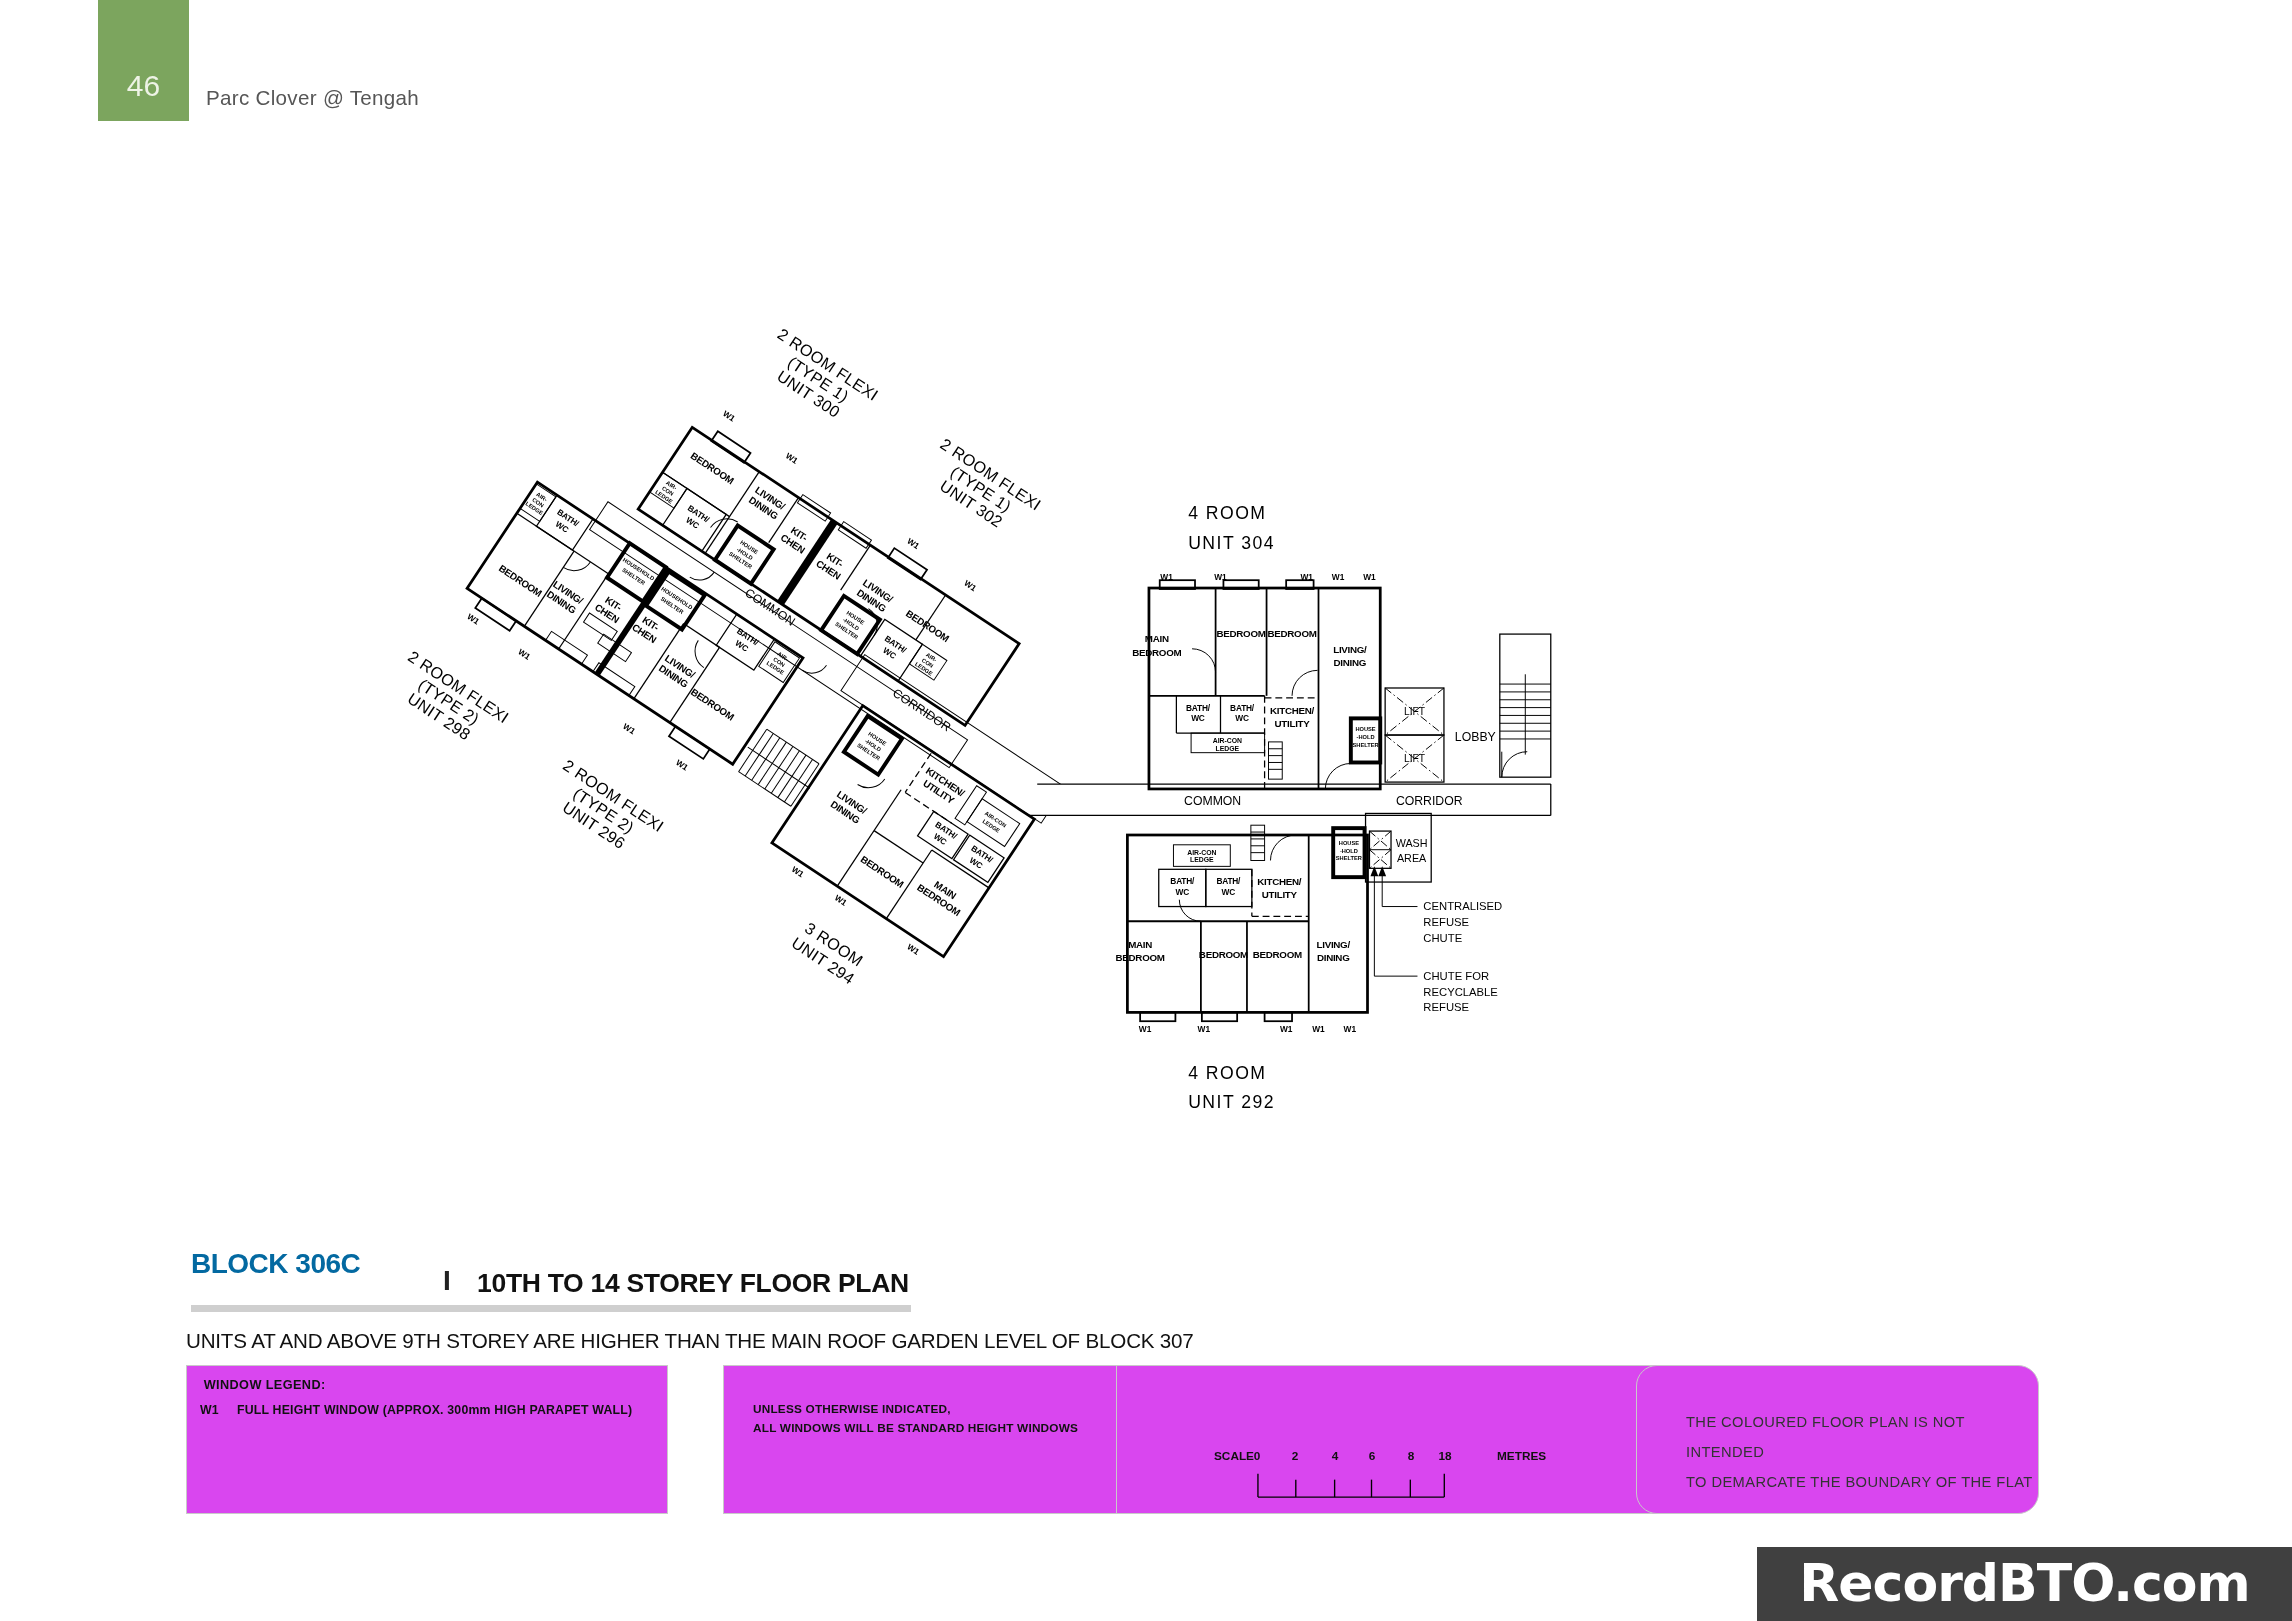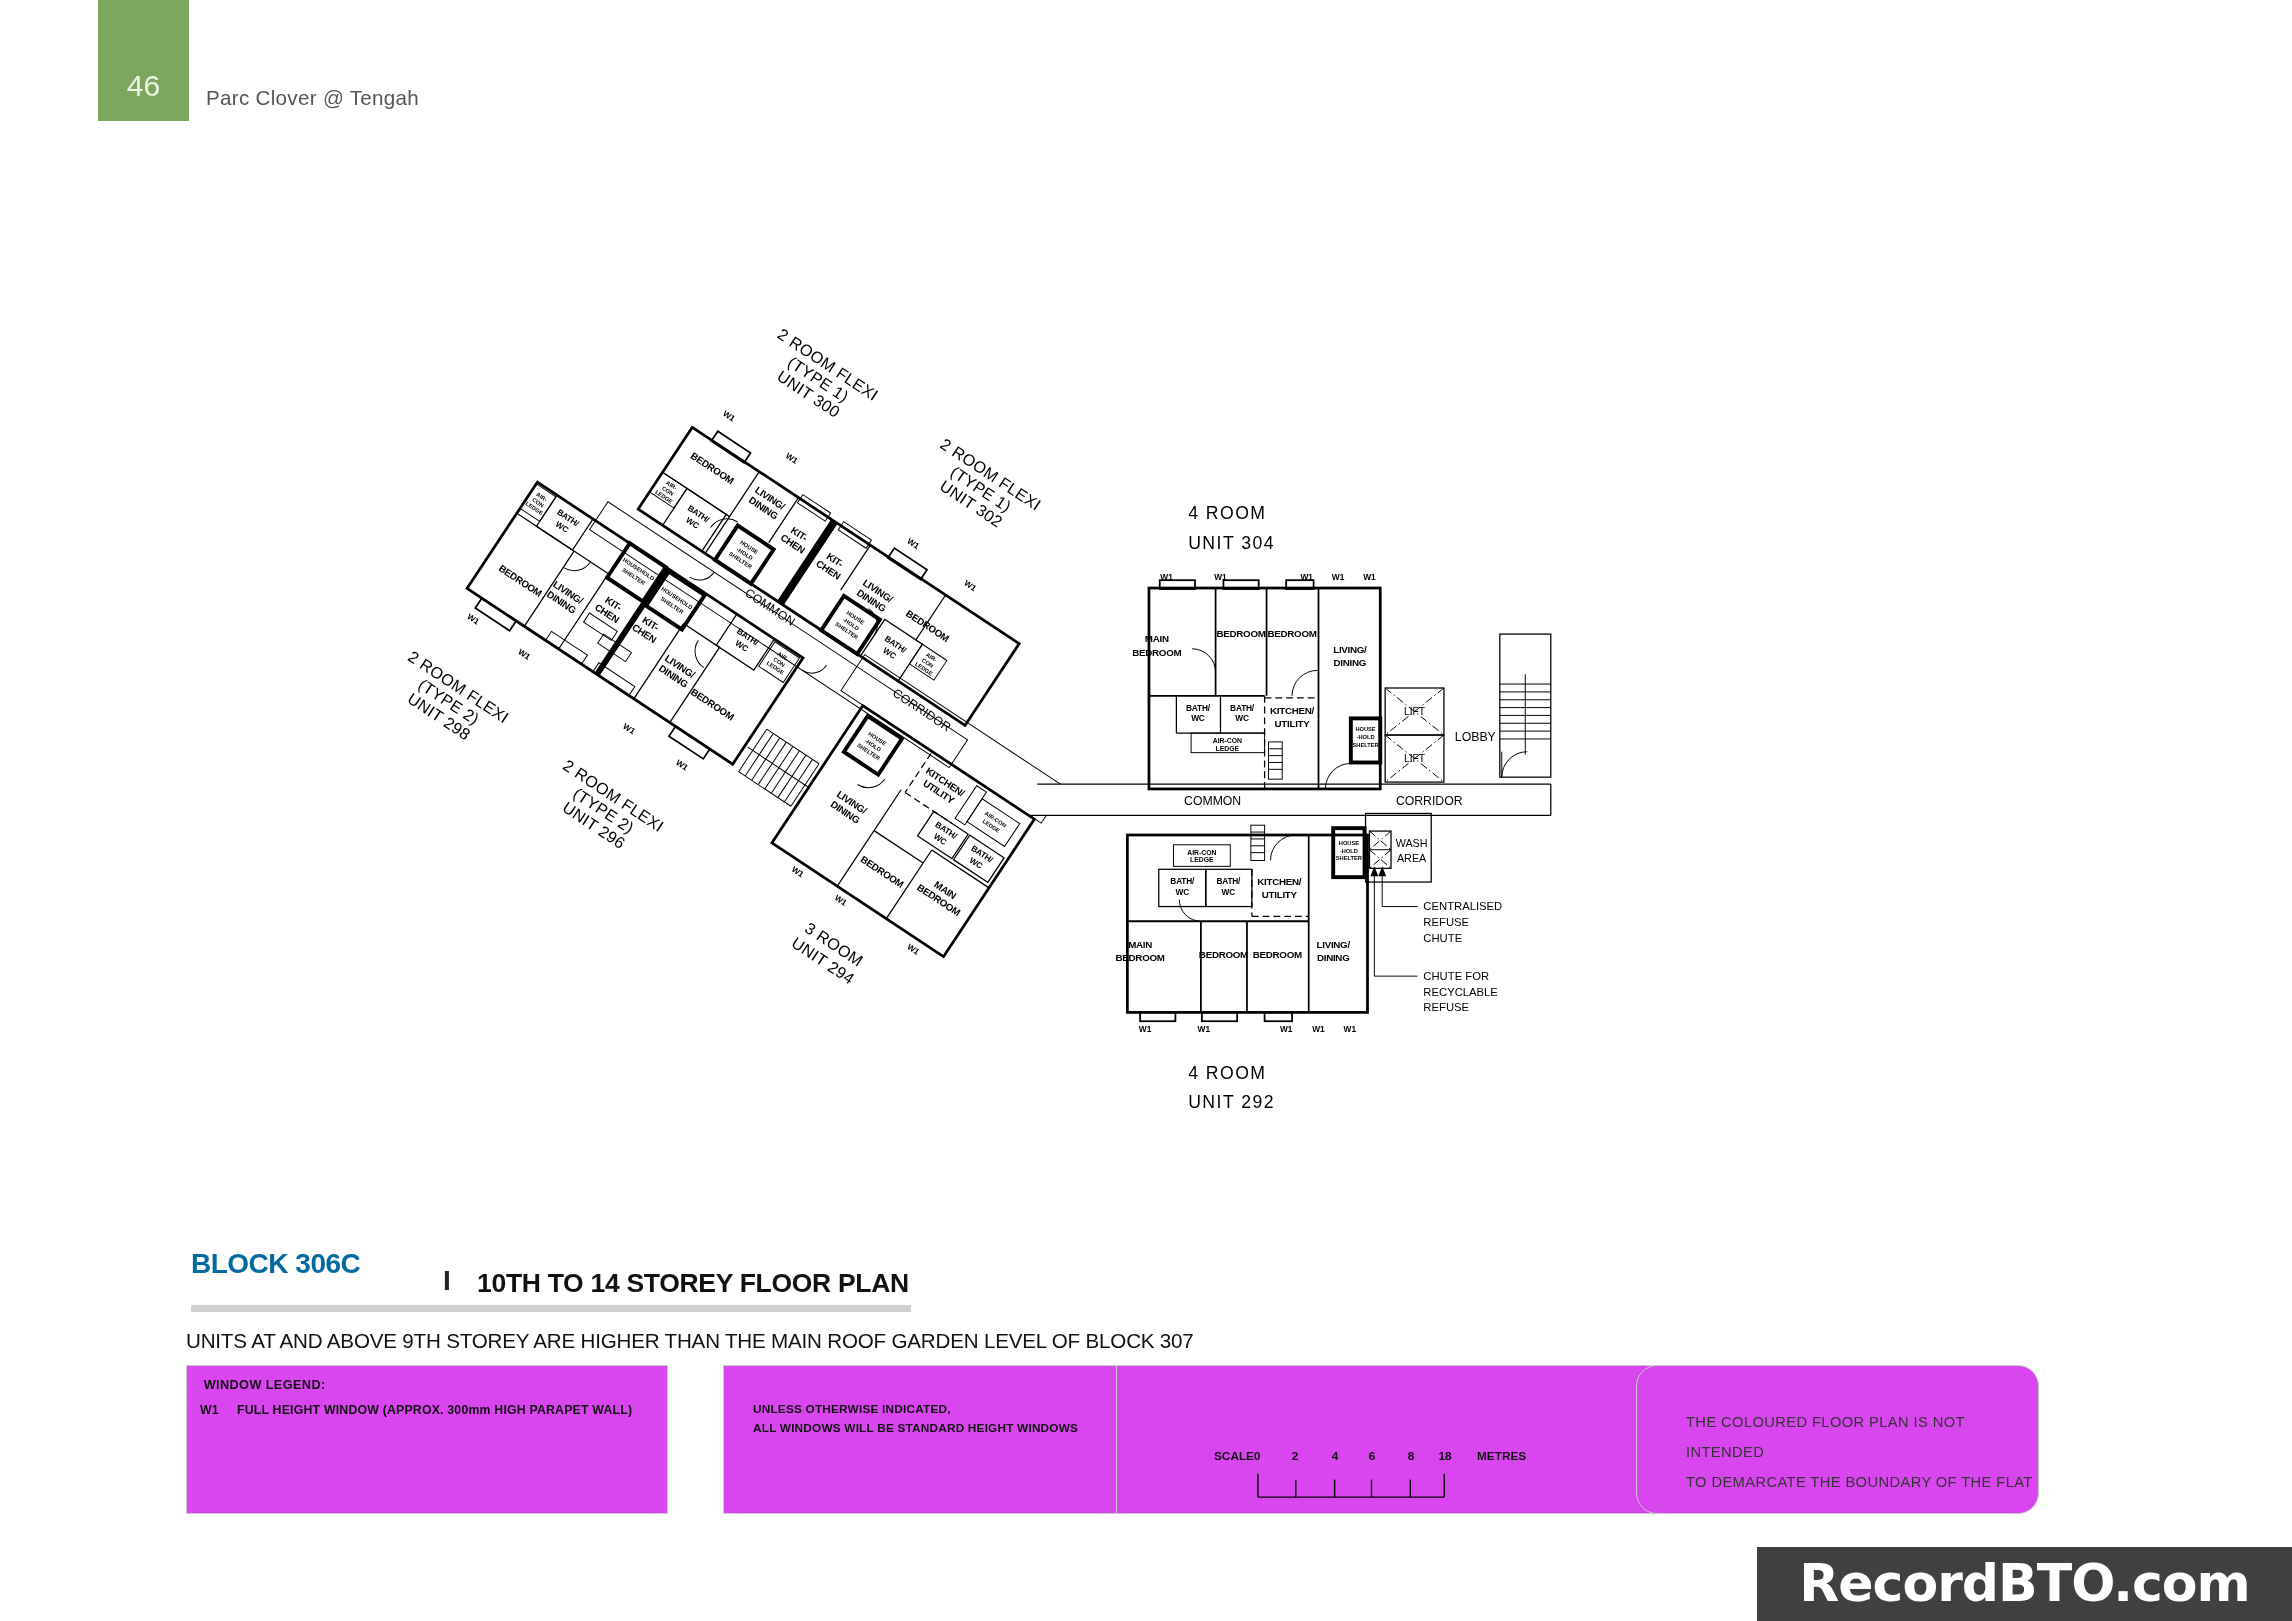--- a/index.html
+++ b/index.html
@@ -21,21 +21,21 @@
   .lb2{left:705px;width:450px;margin-left:18px;}
   .lb3{left:1116px;width:599px;}
   .lb4{left:1636px;width:403px;border-radius:21px;}
   .ltitle{left:16.7px;top:11.8px;font-size:12.7px;font-weight:700;letter-spacing:0.4px;color:#111;position:absolute;}
   .lrow{left:13px;top:37px;font-size:12.3px;font-weight:700;color:#111;position:absolute;letter-spacing:0.2px;}
   .lrow .code{display:inline-block;width:37px;}
   .lnote{left:29px;top:34px;font-size:11.8px;font-weight:700;color:#111;position:absolute;line-height:18.6px;letter-spacing:0.2px;}
   .scalewrap{position:absolute;left:0;top:0;width:100%;height:100%;}
   .scaleword{position:absolute;left:97px;top:83px;font-size:11.8px;font-weight:700;color:#111;}
   .stick{position:absolute;top:83px;font-size:11.8px;font-weight:700;color:#111;transform:translateX(-50%);}
-  .metres{position:absolute;left:336px;top:83px;font-size:11.8px;font-weight:700;color:#111;padding-left:24px;}
+  .metres{position:absolute;left:356px;top:83px;font-size:11.8px;font-weight:700;color:#111;padding-left:24px;}
   .bnote{left:49px;top:41px;font-size:14.7px;font-weight:400;color:#333;position:absolute;line-height:30px;letter-spacing:0.4px;}
   
   .brandbox{left:1757px;top:1547px;width:535px;height:74px;background:#404040;color:#fff;text-align:center;
             font-family:"DejaVu Sans",sans-serif;font-size:52px;font-weight:700;line-height:73px;letter-spacing:-1px;}
   
   svg{position:absolute;left:0;top:0;}
   .s3{fill:none;stroke:#000;stroke-width:2.8;}
   .s2{fill:none;stroke:#000;stroke-width:1.8;}
   .s15{fill:none;stroke:#000;stroke-width:1.3;}
   .s1{fill:none;stroke:#000;stroke-width:1;}

